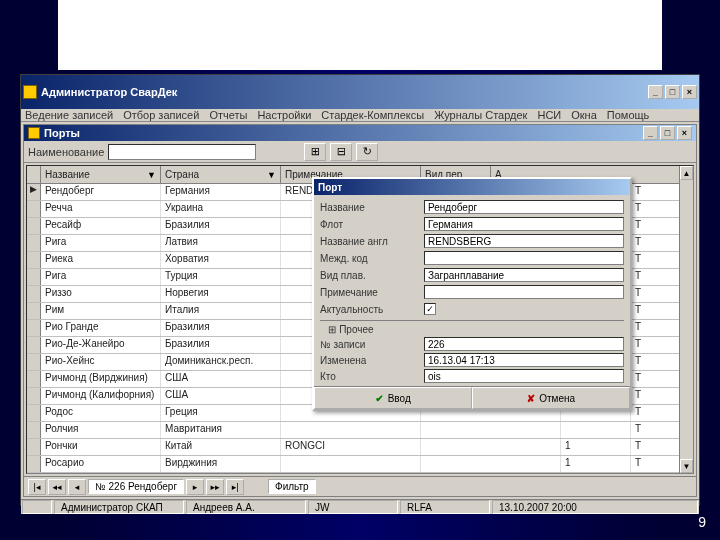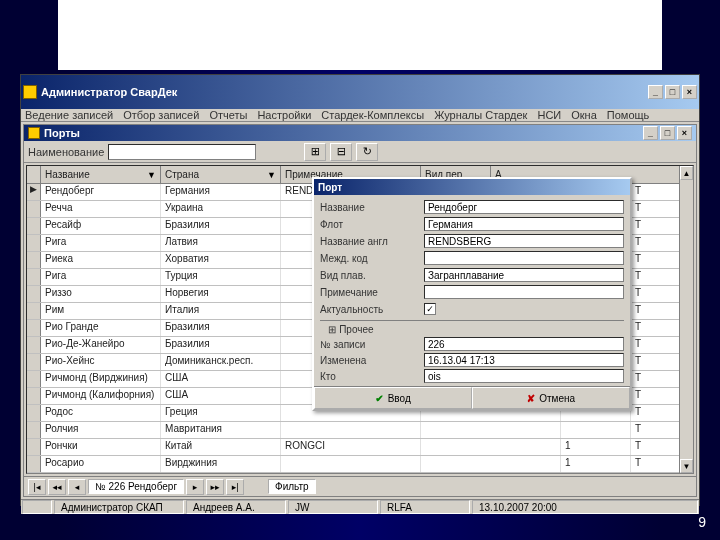--- a/index.html
+++ b/index.html
@@ -369,18 +369,18 @@
             <span class="x-mark">✘</span>
             <span>Отмена</span>
           </div>
       </div>
     </div>
   </div>
 
   <div class="statusbar">
     <span class="scell" style="width:30px"></span>
     <span class="scell" style="width:130px">Администратор СКАП</span>
-    <span class="scell" style="width:100px">Андреев А.А.</span>
+    <span class="scell" style="width:120px">Андреев А.А.</span>
     <span class="scell" style="width:90px">JW</span>
     <span class="scell" style="width:90px">RLFA</span>
     <span class="scell" style="flex:1">13.10.2007 20:00</span>
   </div>
 </div>
 
 </body></html>

